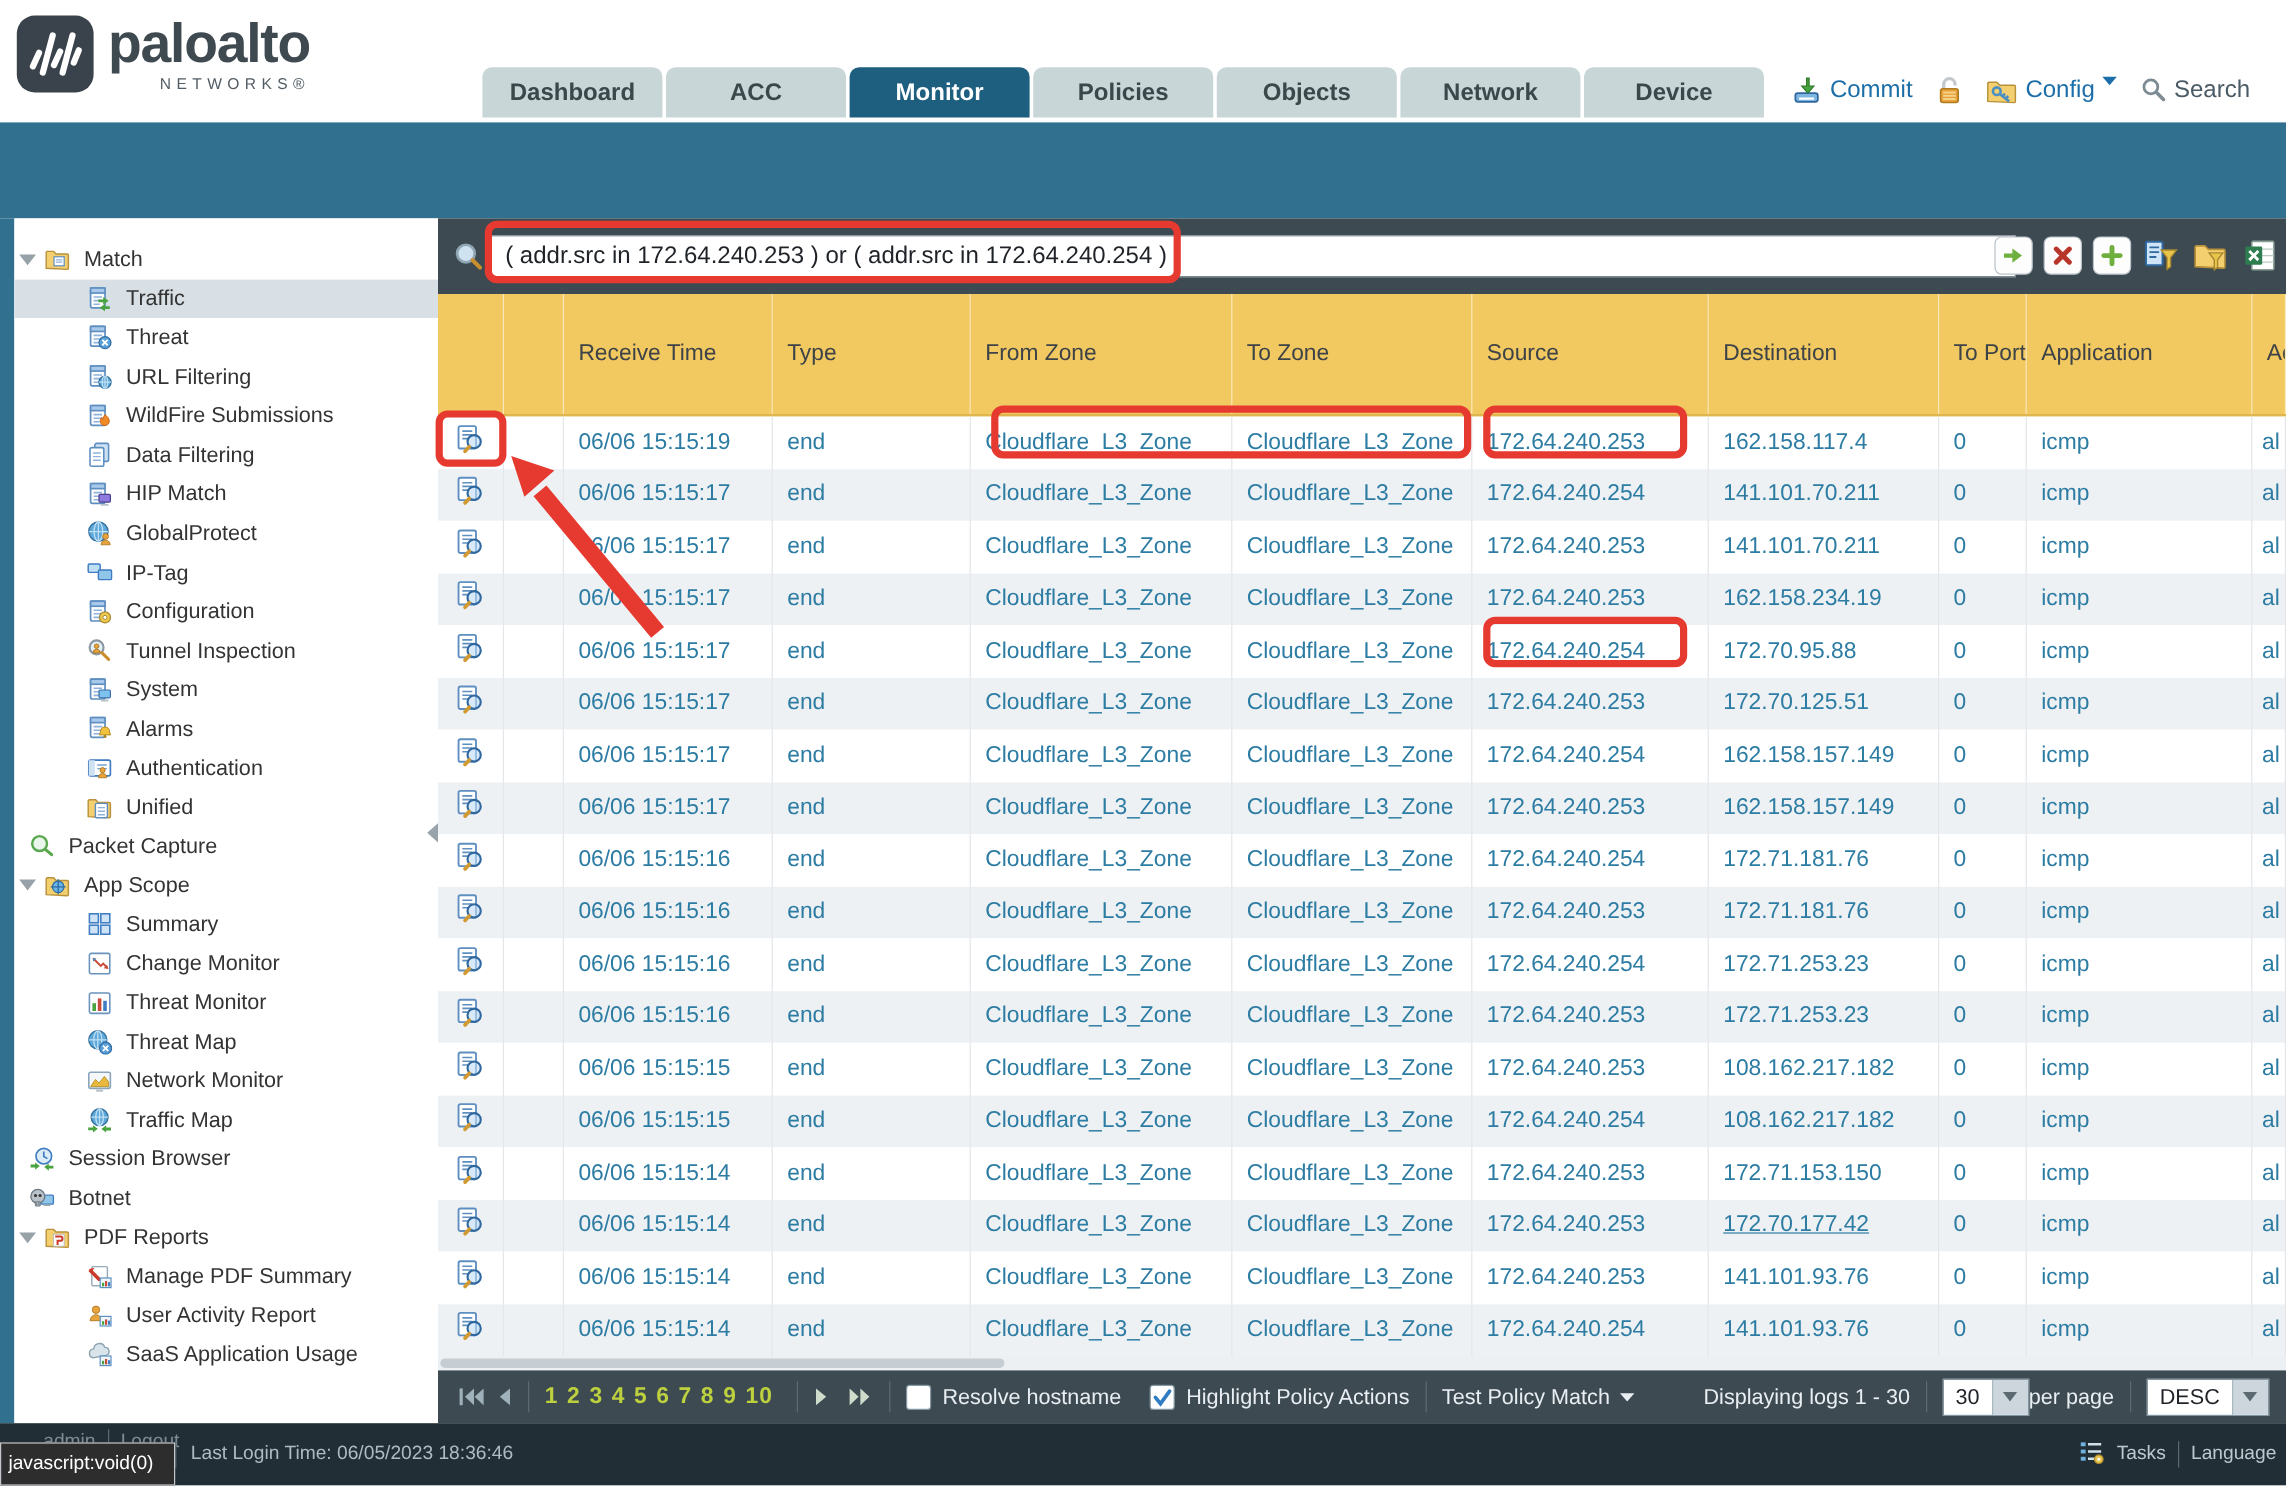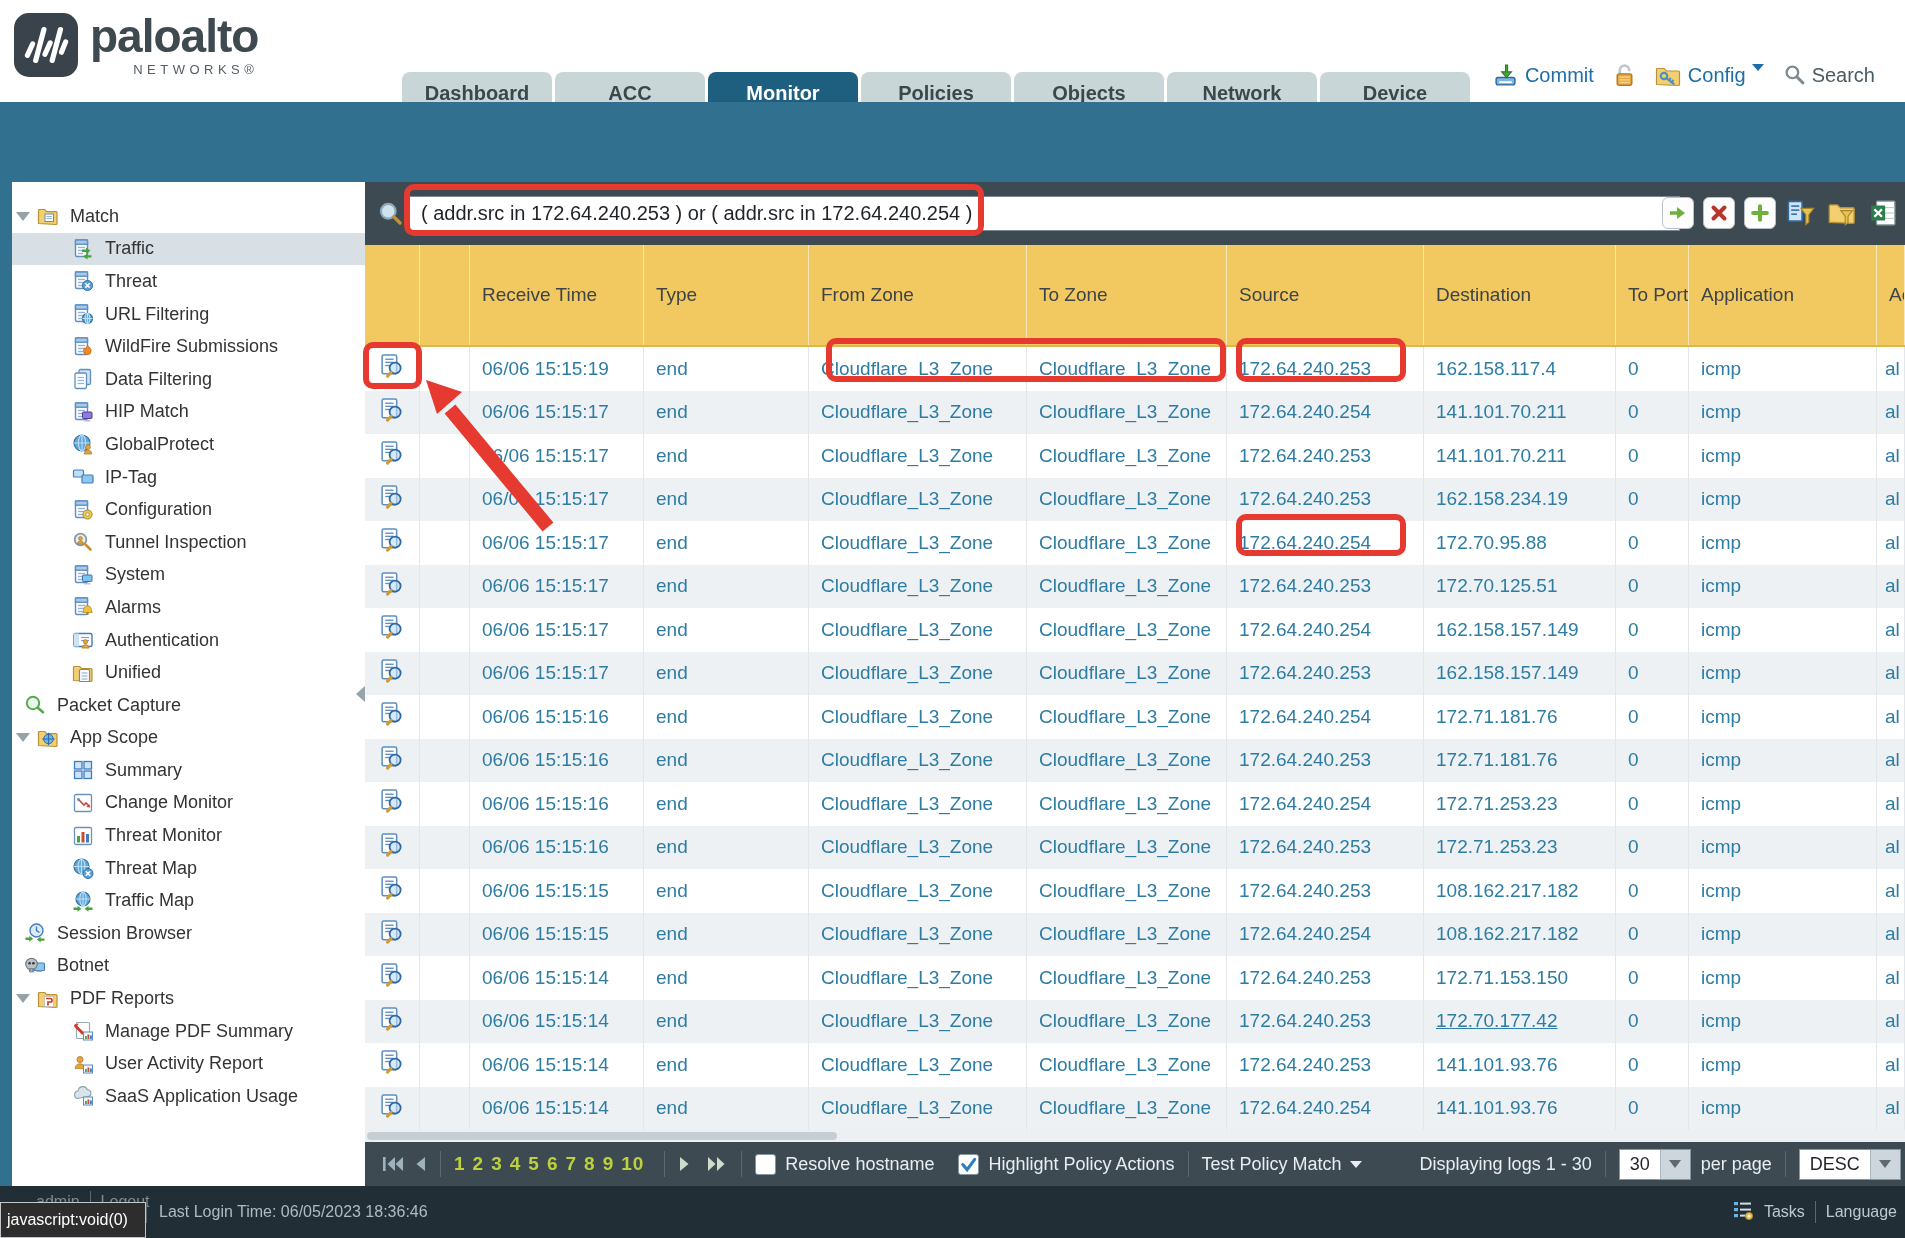--- a/index.html
+++ b/index.html
@@ -11,21 +11,21 @@
 body{width:1905px;height:1238px;position:relative;overflow:hidden;background:#fff;
   font-family:"Liberation Sans","DejaVu Sans",sans-serif;color:#333}
 
 
 .top{position:absolute;left:0;top:0;width:1905px;height:102px;background:#fff}
 .logo{position:absolute;left:14px;top:12px;display:flex;gap:12px;align-items:center}
 .logo-mark{width:64px;height:64px;border-radius:15px;background:#3a434b;flex:none}
 .logo-words{display:flex;flex-direction:column;align-items:flex-end}
 .logo-primary{font-size:46px;font-weight:600;color:#3f4950;letter-spacing:-1px;line-height:1.05}
 .logo-secondary{font-size:13px;letter-spacing:4.5px;color:#525c64;margin-top:2px}
-.tab-bar{position:absolute;left:402px;top:72px;height:38px;display:flex;gap:3px}
+.tab-bar{position:absolute;left:402px;top:56px;height:38px;display:flex;gap:3px}
 .tab{width:150px;height:42px;border-radius:8px 8px 0 0;background:var(--c-tab-inactive);
   color:#3a484c;font-size:20px;font-weight:600;display:flex;align-items:center;justify-content:center;cursor:pointer}
 .tab.active{background:var(--c-tab-active);color:#fff}
 .actions{position:absolute;right:30px;top:64px;display:flex;align-items:flex-start;font-size:20px}
 .actions .gap-s{margin-left:7px}.actions .gap-l{margin-left:20px}
 .act-label.blue{color:#1c6ea8}.act-label.gray{color:#4b5b66}
 .act-icon{display:inline-flex;align-items:center}
 .caret-down{width:0;height:0;border-left:6px solid transparent;border-right:6px solid transparent;display:inline-block}
 .blue-caret{border-top:7px solid #1c6ea8;margin-left:6px}
 .gray-caret{border-top:8px solid #5d6a73}
@@ -90,21 +90,21 @@
 .pages span{margin-right:7px;cursor:pointer}
 .cb{width:21px;height:21px;background:#fff;border:1px solid #8396a1;border-radius:3px;flex:none;
   display:inline-flex;align-items:center;justify-content:center;cursor:pointer}
 .cb + .pager-label{margin-left:9px}
 #cbHighlight{margin-left:24px}
 .pager-label.tpm{cursor:pointer}
 .pager-label.displaying{margin-left:58px}
 .wsel{height:31px;background:#fff;border:1px solid #8396a1;display:inline-flex;align-items:stretch;cursor:pointer}
 .wsel-val{display:flex;align-items:center;padding:0 10px;color:#1f2328;font-size:18px}
 .wsel-arr{width:30px;background:#ccd6dc;border-left:1px solid #aab8c0;display:flex;align-items:center;justify-content:center}
-.wsel + .pager-label{margin-left:10px}
+.wsel + .pager-label{}
 
 
 .statusbar{position:absolute;left:0;top:1186px;width:1905px;height:52px;background:var(--c-status);font-size:16px}
 .sb-admin{position:absolute;left:36px;top:5px;display:flex;gap:10px;align-items:center;color:#7e8b93}
 .sb-lastlogin-wrap{position:absolute;left:146px;top:0;height:100%;display:flex;align-items:center;gap:12px;color:#aebbc2}
 .vbar{width:1px;height:22px;background:#5a6a73}
 .sb-right{position:absolute;right:8px;top:0;height:100%;display:flex;align-items:center;gap:10px;color:#bcc9cf}
 .tooltip{position:absolute;left:0;top:1202px;width:146px;height:36px;background:#2d2d2d;border:1px solid #c3c7cb;
   color:#fff;font-size:16px;display:flex;align-items:center;padding-left:6px;z-index:60}
 
@@ -460,20 +460,30 @@
       <span class="sb-icon">
         <svg width="22" height="22" viewBox="0 0 22 22">
           <circle cx="9.5" cy="9.5" r="7.5" fill="#5fa8da" stroke="#36729f" stroke-width="1.2"></circle>
           <path d="M2 9.5 h15 M9.5 2 v15" stroke="#bfe0f4" stroke-width="1.1" fill="none"></path>
           <ellipse cx="9.5" cy="9.5" rx="3.375" ry="7.5" fill="none" stroke="#bfe0f4" stroke-width="1.1"></ellipse>
           <circle cx="16" cy="16.5" r="5" fill="#5aa0d8" stroke="#2e6da4"></circle>
           <path d="M13.8 14.3 l4.4 4.4 M18.2 14.3 l-4.4 4.4" stroke="#fff" stroke-width="1.5"></path>
         </svg>
       </span>
       <span class="sb-label">Threat Map</span>
+    </div>
+    <div class="sb-row lvl1">
+      <span class="sb-icon">
+        <svg width="22" height="22" viewBox="0 0 22 22">
+          <rect x="2" y="3.5" width="18" height="13.5" rx="1.5" fill="#f4f8fb" stroke="#8aa5ba" stroke-width="1.3"></rect>
+          <path d="M3.5 15.5 l4-6 3 3 4.5-5.5 3.5 4.5 v4 z" fill="#e8b93c" stroke="#b08a20" stroke-width=".7"></path>
+          <rect x="8" y="18" width="6" height="1.8" rx=".8" fill="#b9c2c9"></rect>
+        </svg>
+      </span>
+      <span class="sb-label">Network Monitor</span>
     </div>
     <div class="sb-row lvl1">
       <span class="sb-icon">
         <svg width="22" height="22" viewBox="0 0 22 22">
           <circle cx="11" cy="9" r="7" fill="#5fa8da" stroke="#36729f" stroke-width="1.2"></circle>
           <path d="M4 9 h14 M11 2 v14" stroke="#bfe0f4" stroke-width="1.1" fill="none"></path>
           <ellipse cx="11" cy="9" rx="3.15" ry="7" fill="none" stroke="#bfe0f4" stroke-width="1.1"></ellipse>
           <path d="M1.5 17.5 h4 v-1.8 l4 3 -4 3 v-1.8 h-4 z" fill="#49a33e"></path>
           <path d="M20.5 20 h-4 v1.8 l-4-3 4-3 v1.8 h4 z" fill="#49a33e"></path>
         </svg>

